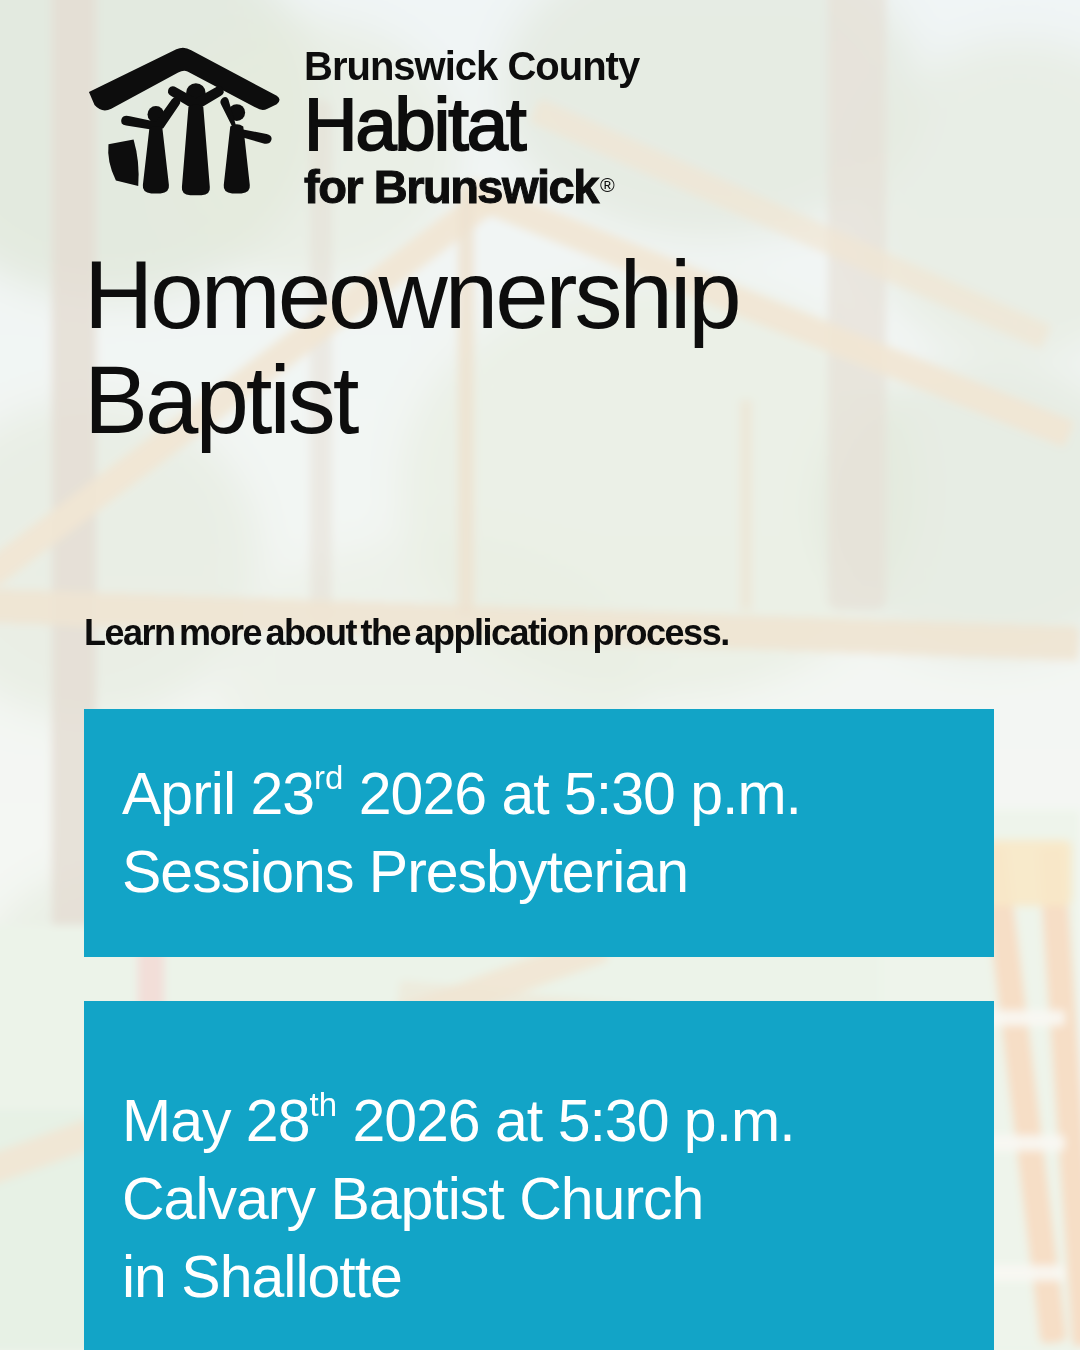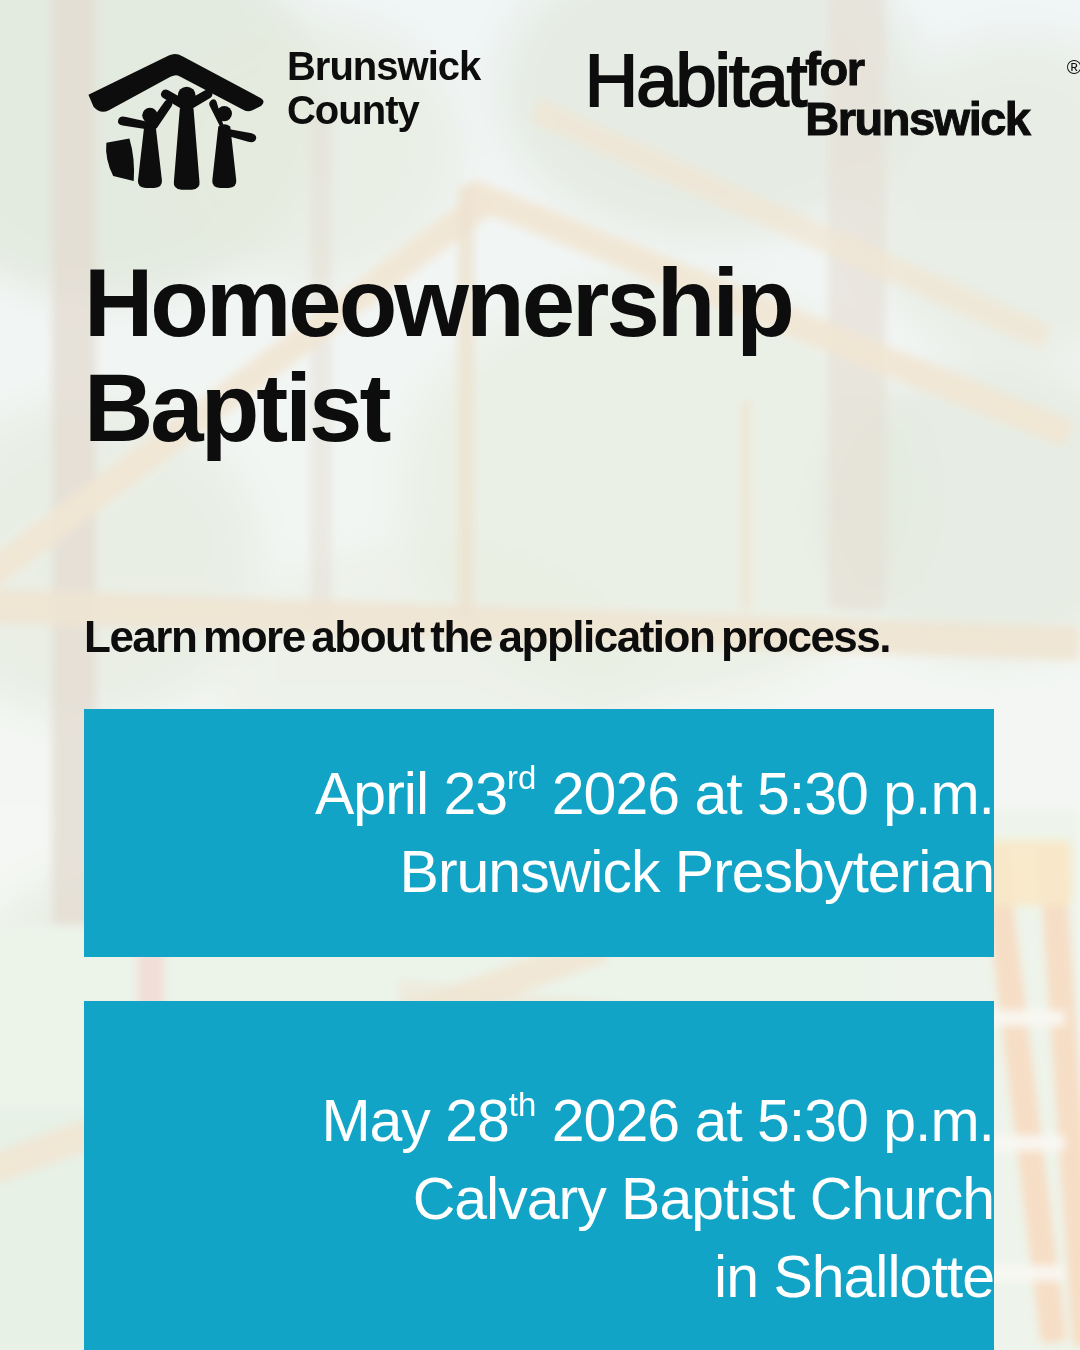--- a/index.html
+++ b/index.html
@@ -47,29 +47,29 @@
   .lr1{left:1000px;top:868px;width:26px;height:500px;transform:rotate(-7deg);}
   .lr2{left:1058px;top:868px;width:26px;height:500px;transform:rotate(-4deg);}
   .ladder-cap{position:absolute;left:988px;top:860px;width:104px;height:66px;background:#f1cd85;border-radius:8px;opacity:.9;}
   .rung{position:absolute;left:965px;width:120px;height:16px;background:#f2efe6;opacity:.9;border-radius:4px;}
   .r1{top:1030px;} .r2{top:1155px;} .r3{top:1285px;}
   .wash{position:absolute;inset:0;background:rgba(255,255,255,0.55);}
   
   .content{position:absolute;inset:0;color:#0d0d0d;}
   .logo-row{position:absolute;left:85px;top:40px;display:flex;align-items:flex-start;}
   .logo-mark{width:205px;height:172px;margin-right:14px;}
-  .brand-text{display:flex;flex-direction:row;margin-top:4px;}
+  .brand-text{display:flex;flex-direction:column;margin-top:4px;}
   .brand-county{font-size:40px;font-weight:700;letter-spacing:-1px;line-height:44px;}
   .brand-name{font-size:74px;font-weight:400;letter-spacing:-2px;line-height:74px;-webkit-text-stroke:2px #0d0d0d;}
   .brand-tagline{font-size:47px;font-weight:700;letter-spacing:-1.5px;line-height:50px;-webkit-text-stroke:1px #0d0d0d;display:flex;align-items:flex-start;}
   .reg{font-size:20px;font-weight:400;-webkit-text-stroke:0;margin-top:-2px;margin-left:2px;}
-  .headline{position:absolute;left:84px;top:250px;font-size:96px;font-weight:700;letter-spacing:-3px;line-height:105px;}
-  .subtitle{position:absolute;left:84px;top:612px;font-size:44px;font-weight:700;letter-spacing:-1.5px;word-spacing:-4px;}
+  .headline{position:absolute;left:84px;top:242px;font-size:96px;font-weight:400;letter-spacing:-3px;line-height:105px;}
+  .subtitle{position:absolute;left:84px;top:612px;font-size:36px;font-weight:700;letter-spacing:-1.5px;word-spacing:-4px;}
   .session{position:absolute;left:84px;width:910px;background:#12A4C7;color:#fff;
-    display:flex;flex-direction:column;justify-content:center;padding-left:38px;box-sizing:border-box;text-align:right;}
+    display:flex;flex-direction:column;justify-content:center;padding-left:38px;box-sizing:border-box;}
   .session1{top:709px;height:248px;}
   .session2{top:1001px;height:396px;}
   .s-line{font-size:59px;font-weight:400;letter-spacing:-1px;line-height:78px;white-space:nowrap;}
   .s-line sup{font-size:33px;line-height:0;position:relative;top:-4px;letter-spacing:0;}
 </style>
 </head>
 <body>
 
 <div class="page">
 
@@ -149,21 +149,21 @@
       <div>Homeownership</div>
       <div>Baptist</div>
     </div>
 
     <div class="subtitle">Learn more about the application process.</div>
 
     <div class="session session1">
       <div class="s-line">
         <span>April 23</span><sup>rd</sup><span> 2026 at 5:30 p.m.</span>
       </div>
-      <div class="s-line">Brunswick Presbyterian</div>
+      <div class="s-line">Sessions Presbyterian</div>
     </div>
 
     <div class="session session2">
       <div class="s-line">
         <span>May 28</span><sup>th</sup><span> 2026 at 5:30 p.m.</span>
       </div>
       <div class="s-line">Calvary Baptist Church</div>
       <div class="s-line">in Shallotte</div>
     </div>
 

